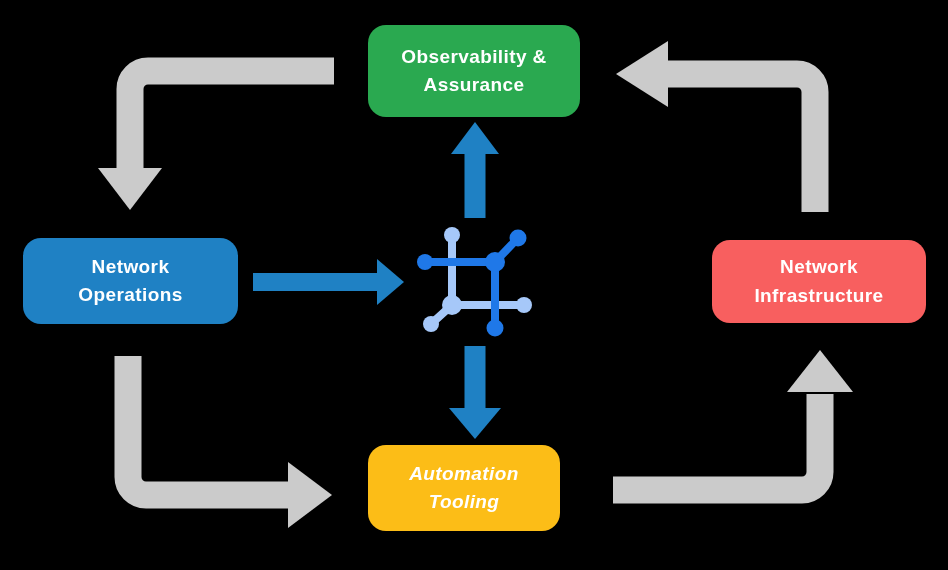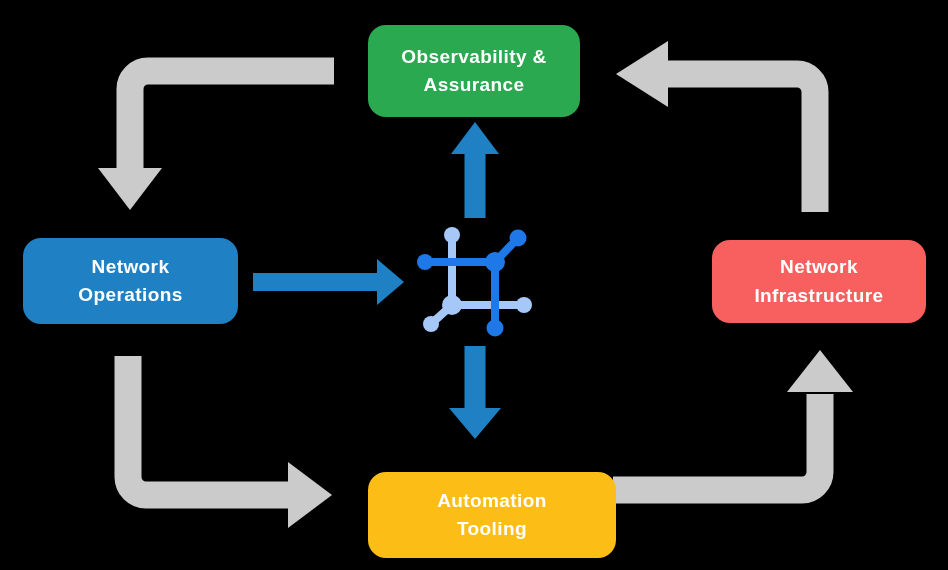--- a/index.html
+++ b/index.html
@@ -22,21 +22,21 @@
     white-space: pre-line;
     color: #fff;
     font-size: 19px;
     font-weight: 600;
     line-height: 1.5;
     letter-spacing: 0.4px;
   }
   .node-observability   { left: 368px; top: 25px;  width: 212px; height: 92px; }
   .node-operations      { left: 23px;  top: 238px; width: 215px; height: 86px; }
   .node-infrastructure  { left: 712px; top: 240px; width: 214px; height: 83px; }
-  .node-automation      { left: 368px; top: 472px; width: 248px; height: 86px; }
+  .node-automation      { left: 368px; top: 445px; width: 192px; height: 86px; font-style: italic; }
   .arrow-layer { position: absolute; left: 0; top: 0; }
   .hub-icon { position: absolute; left: 414px; top: 225px; }
 </style>
 </head>
 <body>
 
 <div class="stage" style="background-color: rgb(0, 0, 0);">
 
   <svg class="arrow-layer" width="948" height="570" viewBox="0 0 948 570">
 

